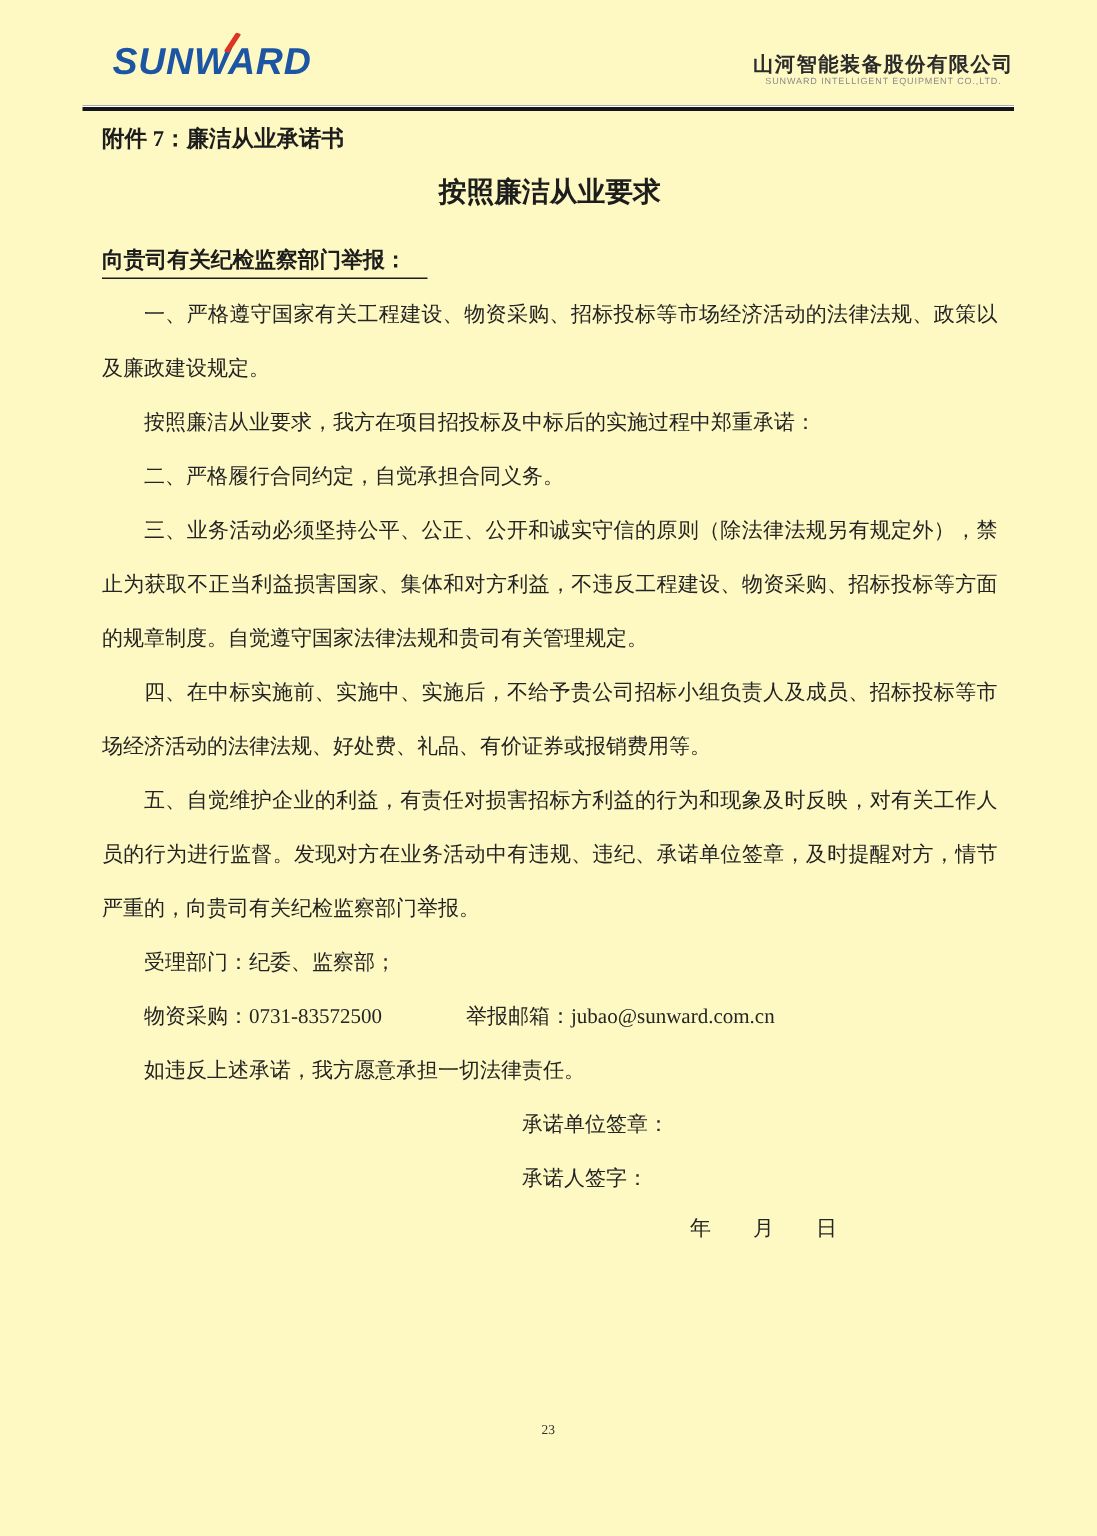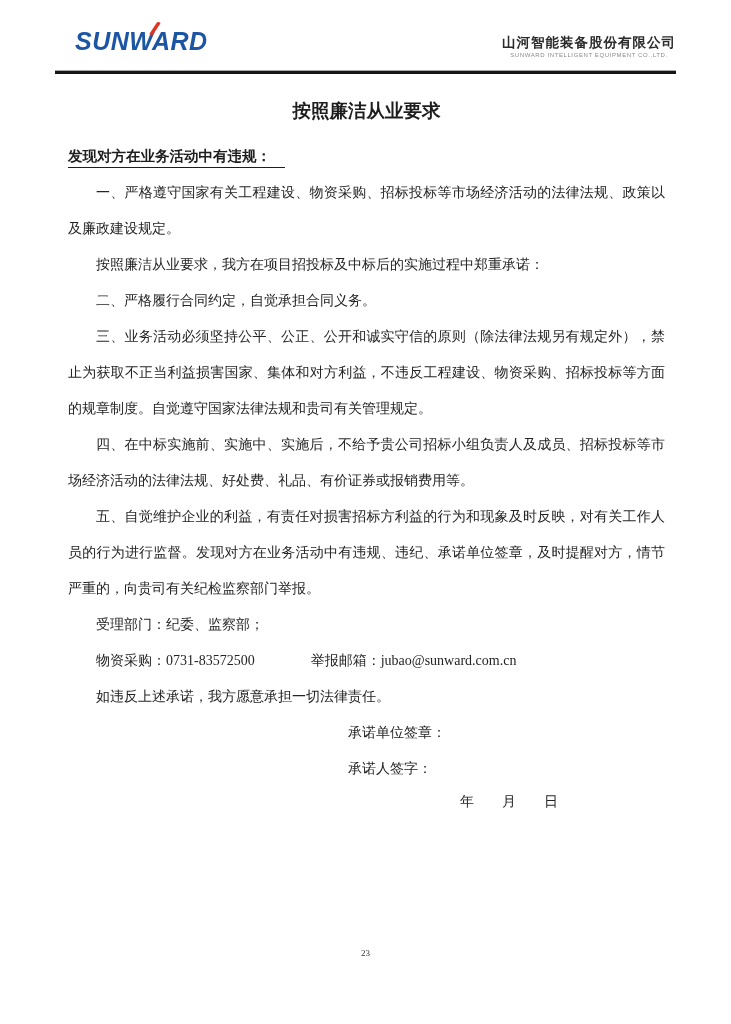--- a/index.html
+++ b/index.html
@@ -3,21 +3,21 @@
 <meta charset="utf-8">
 <style>
   * { box-sizing: border-box; margin: 0; padding: 0; }
   html, body { background: #e8e8e8; }
   body { font-family: "Liberation Serif", serif; }
 
   .page {
     position: relative;
     width: 731px;
     height: 1024px;
-    background: #ffffff;
+    background: #fef9c3;
     color: #262626;
     overflow: hidden;
     margin: 0 auto;
   }
 
   
   .header {
     position: absolute;
     top: 26px;
     left: 55px;
@@ -151,25 +151,26 @@
       <span class="logo-accent"></span>
     </div>
     <div class="company-block">
       <div class="company-cn">山河智能装备股份有限公司</div>
       <div class="company-en">SUNWARD INTELLIGENT EQUIPMENT CO.,LTD.</div>
     </div>
   </div>
   <div class="header-rule"></div>
 
   <div class="doc">
+    <div class="attachment-label">附件 7：廉洁从业承诺书</div>
 
     <div class="doc-title">按照廉洁从业要求</div>
 
     <div class="salutation-row">
-      <span class="salutation">发现对方在业务活动中有违规：</span>
+      <span class="salutation">向贵司有关纪检监察部门举报：</span>
     </div>
 
     <div class="body-text">
       <p>一、严格遵守国家有关工程建设、物资采购、招标投标等市场经济活动的法律法规、政策以及廉政建设规定。</p>
       <p>按照廉洁从业要求，我方在项目招投标及中标后的实施过程中郑重承诺：</p>
       <p>二、严格履行合同约定，自觉承担合同义务。</p>
       <p>三、业务活动必须坚持公平、公正、公开和诚实守信的原则（除法律法规另有规定外），禁止为获取不正当利益损害国家、集体和对方利益，不违反工程建设、物资采购、招标投标等方面的规章制度。自觉遵守国家法律法规和贵司有关管理规定。</p>
       <p>四、在中标实施前、实施中、实施后，不给予贵公司招标小组负责人及成员、招标投标等市场经济活动的法律法规、好处费、礼品、有价证券或报销费用等。</p>
       <p>五、自觉维护企业的利益，有责任对损害招标方利益的行为和现象及时反映，对有关工作人员的行为进行监督。发现对方在业务活动中有违规、违纪、承诺单位签章，及时提醒对方，情节严重的，向贵司有关纪检监察部门举报。</p>
       <p>受理部门：纪委、监察部；</p>

